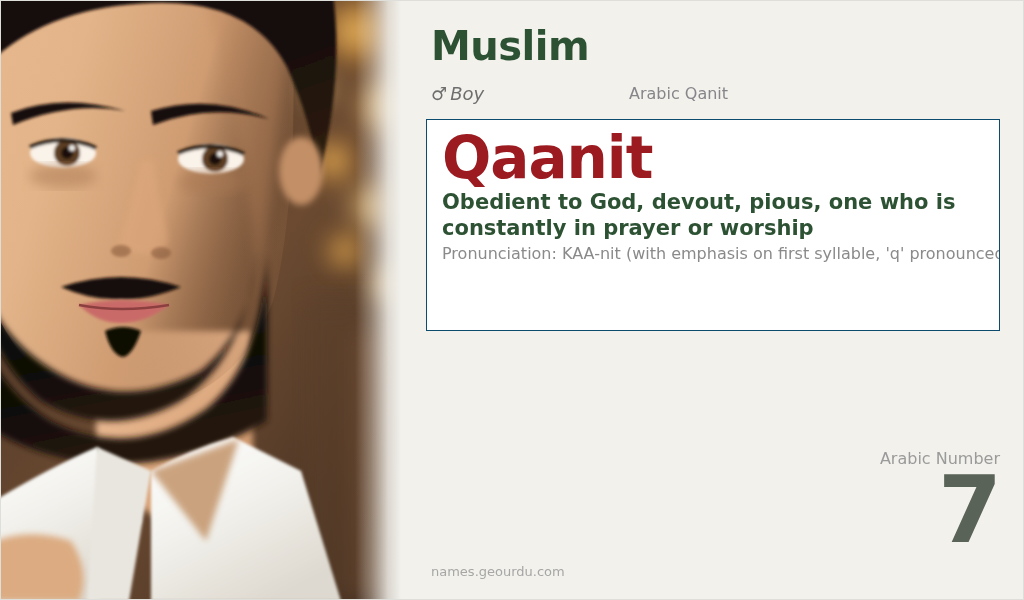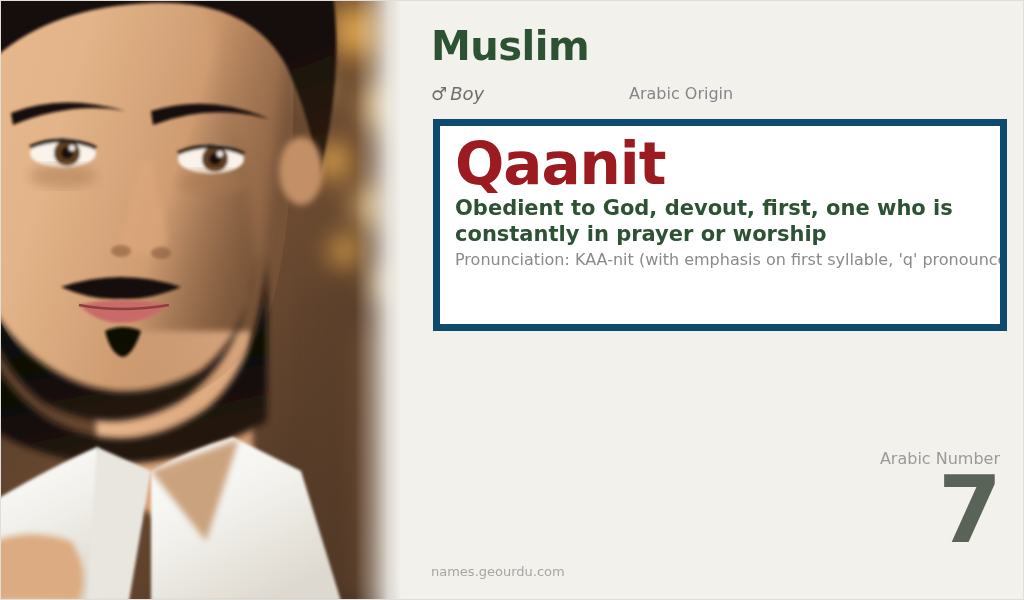--- a/index.html
+++ b/index.html
@@ -99,26 +99,26 @@
     left: 198px;
     top: 1px;
     font-size: 16px;
     color: #86868a;
     white-space: nowrap;
   }
 
   
   .name-card {
     position: absolute;
-    left: 32px;
+    left: 25px;
     top: 118px;
     width: 574px;
     height: 212px;
     background: #ffffff;
-    border: 7px solid #0c4a6e;
+    border: 1px solid #0c4a6e;
     box-sizing: border-box;
     overflow: hidden;
   }
   .name-word {
     position: absolute;
     left: 15px;
     top: 8px;
     font-size: 58px;
     font-weight: bold;
     color: #9b1b20;
@@ -322,26 +322,26 @@
     </svg>
     <div class="photo-fade"></div>
   </div>
 
   <div class="content">
 
     <div class="religion-title">Muslim</div>
 
     <div class="meta-row">
       <div class="gender"><span class="sym">♂</span><span>Boy</span></div>
-      <div class="origin">Arabic Origin</div>
+      <div class="origin">Arabic Qanit</div>
     </div>
 
     <div class="name-card">
       <div class="name-word">Qaanit</div>
-      <div class="meaning">Obedient to God, devout, first, one who is constantly in prayer or worship</div>
+      <div class="meaning">Obedient to God, devout, pious, one who is constantly in prayer or worship</div>
       <div class="pronunciation">Pronunciation: KAA-nit (with emphasis on first syllable, 'q' pronounced</div>
     </div>
 
     <div class="lucky-block">
       <div class="lucky-label">Arabic Number</div>
       <div class="lucky-value">7</div>
     </div>
 
 
     <div class="site-line">names.geourdu.com</div>

